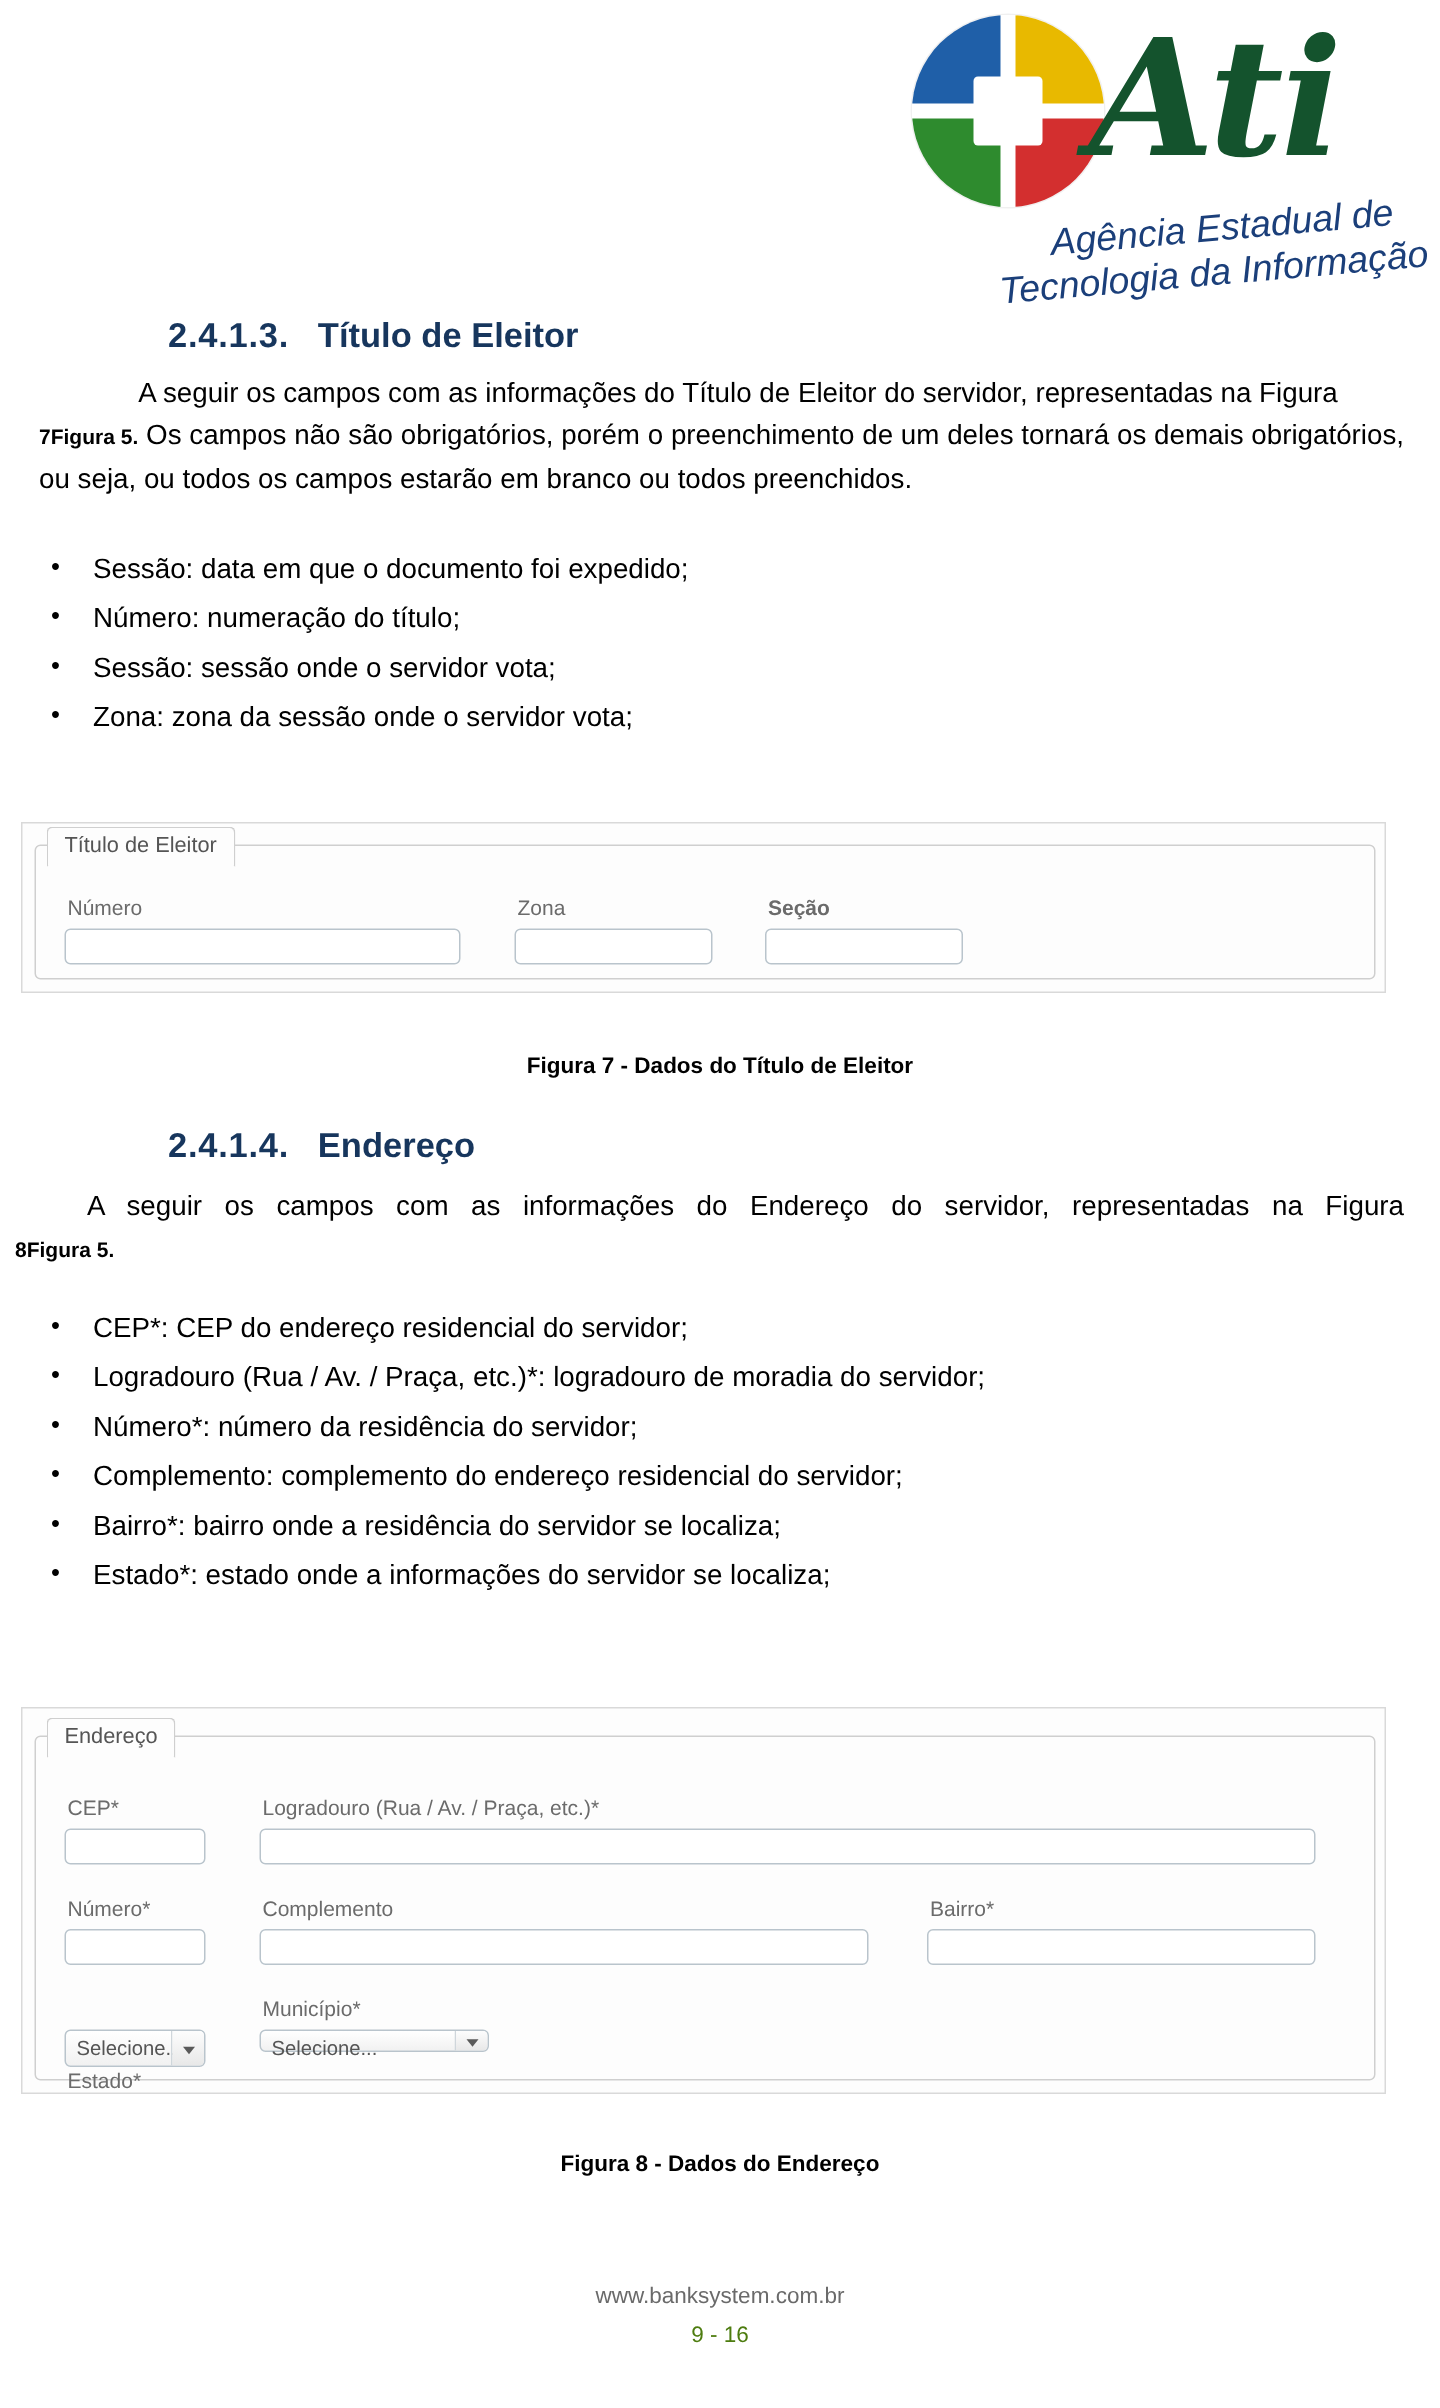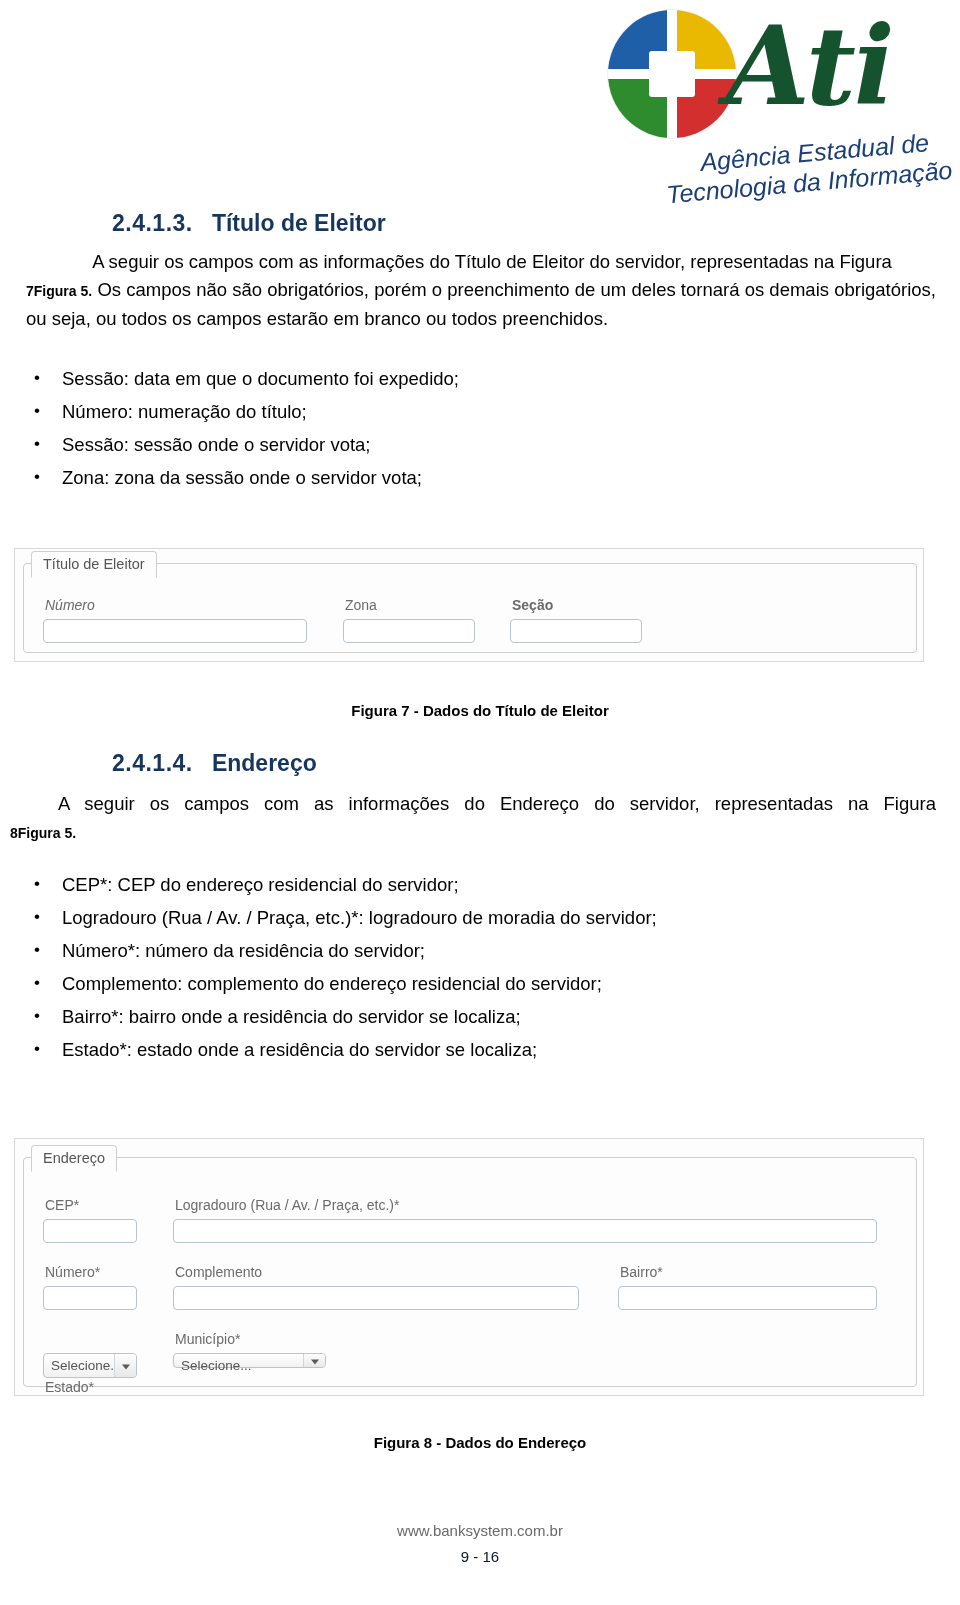--- a/index.html
+++ b/index.html
@@ -229,21 +229,21 @@
     width: 960px;
     text-align: center;
     font-size: 15px;
     color: #6a6a6a;
   }
   .footer-page {
     position: absolute;
     width: 960px;
     text-align: center;
     font-size: 15px;
-    color: #0f172a;
+    color: #4d7c0f;
   }
 </style>
 </head>
 <body>
 
 <div class="logo-wrap">
   <div class="logo-mark">
     <div class="gap-v"></div>
     <div class="gap-h"></div>
   </div>
@@ -270,21 +270,21 @@
     <li>Sessão: data em que o documento foi expedido;</li>
     <li>Número: numeração do título;</li>
     <li>Sessão: sessão onde o servidor vota;</li>
     <li>Zona: zona da sessão onde o servidor vota;</li>
   </ul>
 
   <div class="shot" style="left:14px; top:548px; width:910px; height:114px;">
     <div class="fieldset" style="left:8px; top:14px; width:894px; height:90px;"></div>
     <div class="legend" style="left:16px; top:2px;">Título de Eleitor</div>
 
-    <div class="flabel" style="left:30px; top:48px;font-style:italic;">Número</div>
+    <div class="flabel" style="left:30px; top:48px;">Número</div>
     <div class="finput" style="left:28px; top:70px; width:264px; height:24px;"></div>
 
     <div class="flabel" style="left:330px; top:48px;">Zona</div>
     <div class="finput" style="left:328px; top:70px; width:132px; height:24px;"></div>
 
     <div class="flabel" style="left:497px; top:48px;font-weight:bold;">Seção</div>
     <div class="finput" style="left:495px; top:70px; width:132px; height:24px;"></div>
   </div>
 
   <div class="caption" style="left:0px; top:702px;">Figura 7 - Dados do Título de Eleitor</div>
@@ -299,21 +299,21 @@
   <div class="para" style="left:10px; top:818px; width:300px;">
     <span class="figref">8</span><span class="figref">Figura 5.</span>
   </div>
 
   <ul class="bullets" style="left:0px; top:868px; width:880px;">
     <li>CEP*: CEP do endereço residencial do servidor;</li>
     <li>Logradouro (Rua / Av. / Praça, etc.)*: logradouro de moradia do servidor;</li>
     <li>Número*: número da residência do servidor;</li>
     <li>Complemento: complemento do endereço residencial do servidor;</li>
     <li>Bairro*: bairro onde a residência do servidor se localiza;</li>
-    <li>Estado*: estado onde a residência do servidor se localiza;</li>
+    <li>Estado*: estado onde a informações do servidor se localiza;</li>
   </ul>
 
   <div class="shot" style="left:14px; top:1138px; width:910px; height:258px;">
     <div class="fieldset" style="left:8px; top:18px; width:894px; height:230px;"></div>
     <div class="legend" style="left:16px; top:6px;">Endereço</div>
 
     <div class="flabel" style="left:30px; top:58px;">CEP*</div>
     <div class="finput" style="left:28px; top:80px; width:94px; height:24px;"></div>
 
     <div class="flabel" style="left:160px; top:58px;">Logradouro (Rua / Av. / Praça, etc.)*</div>

